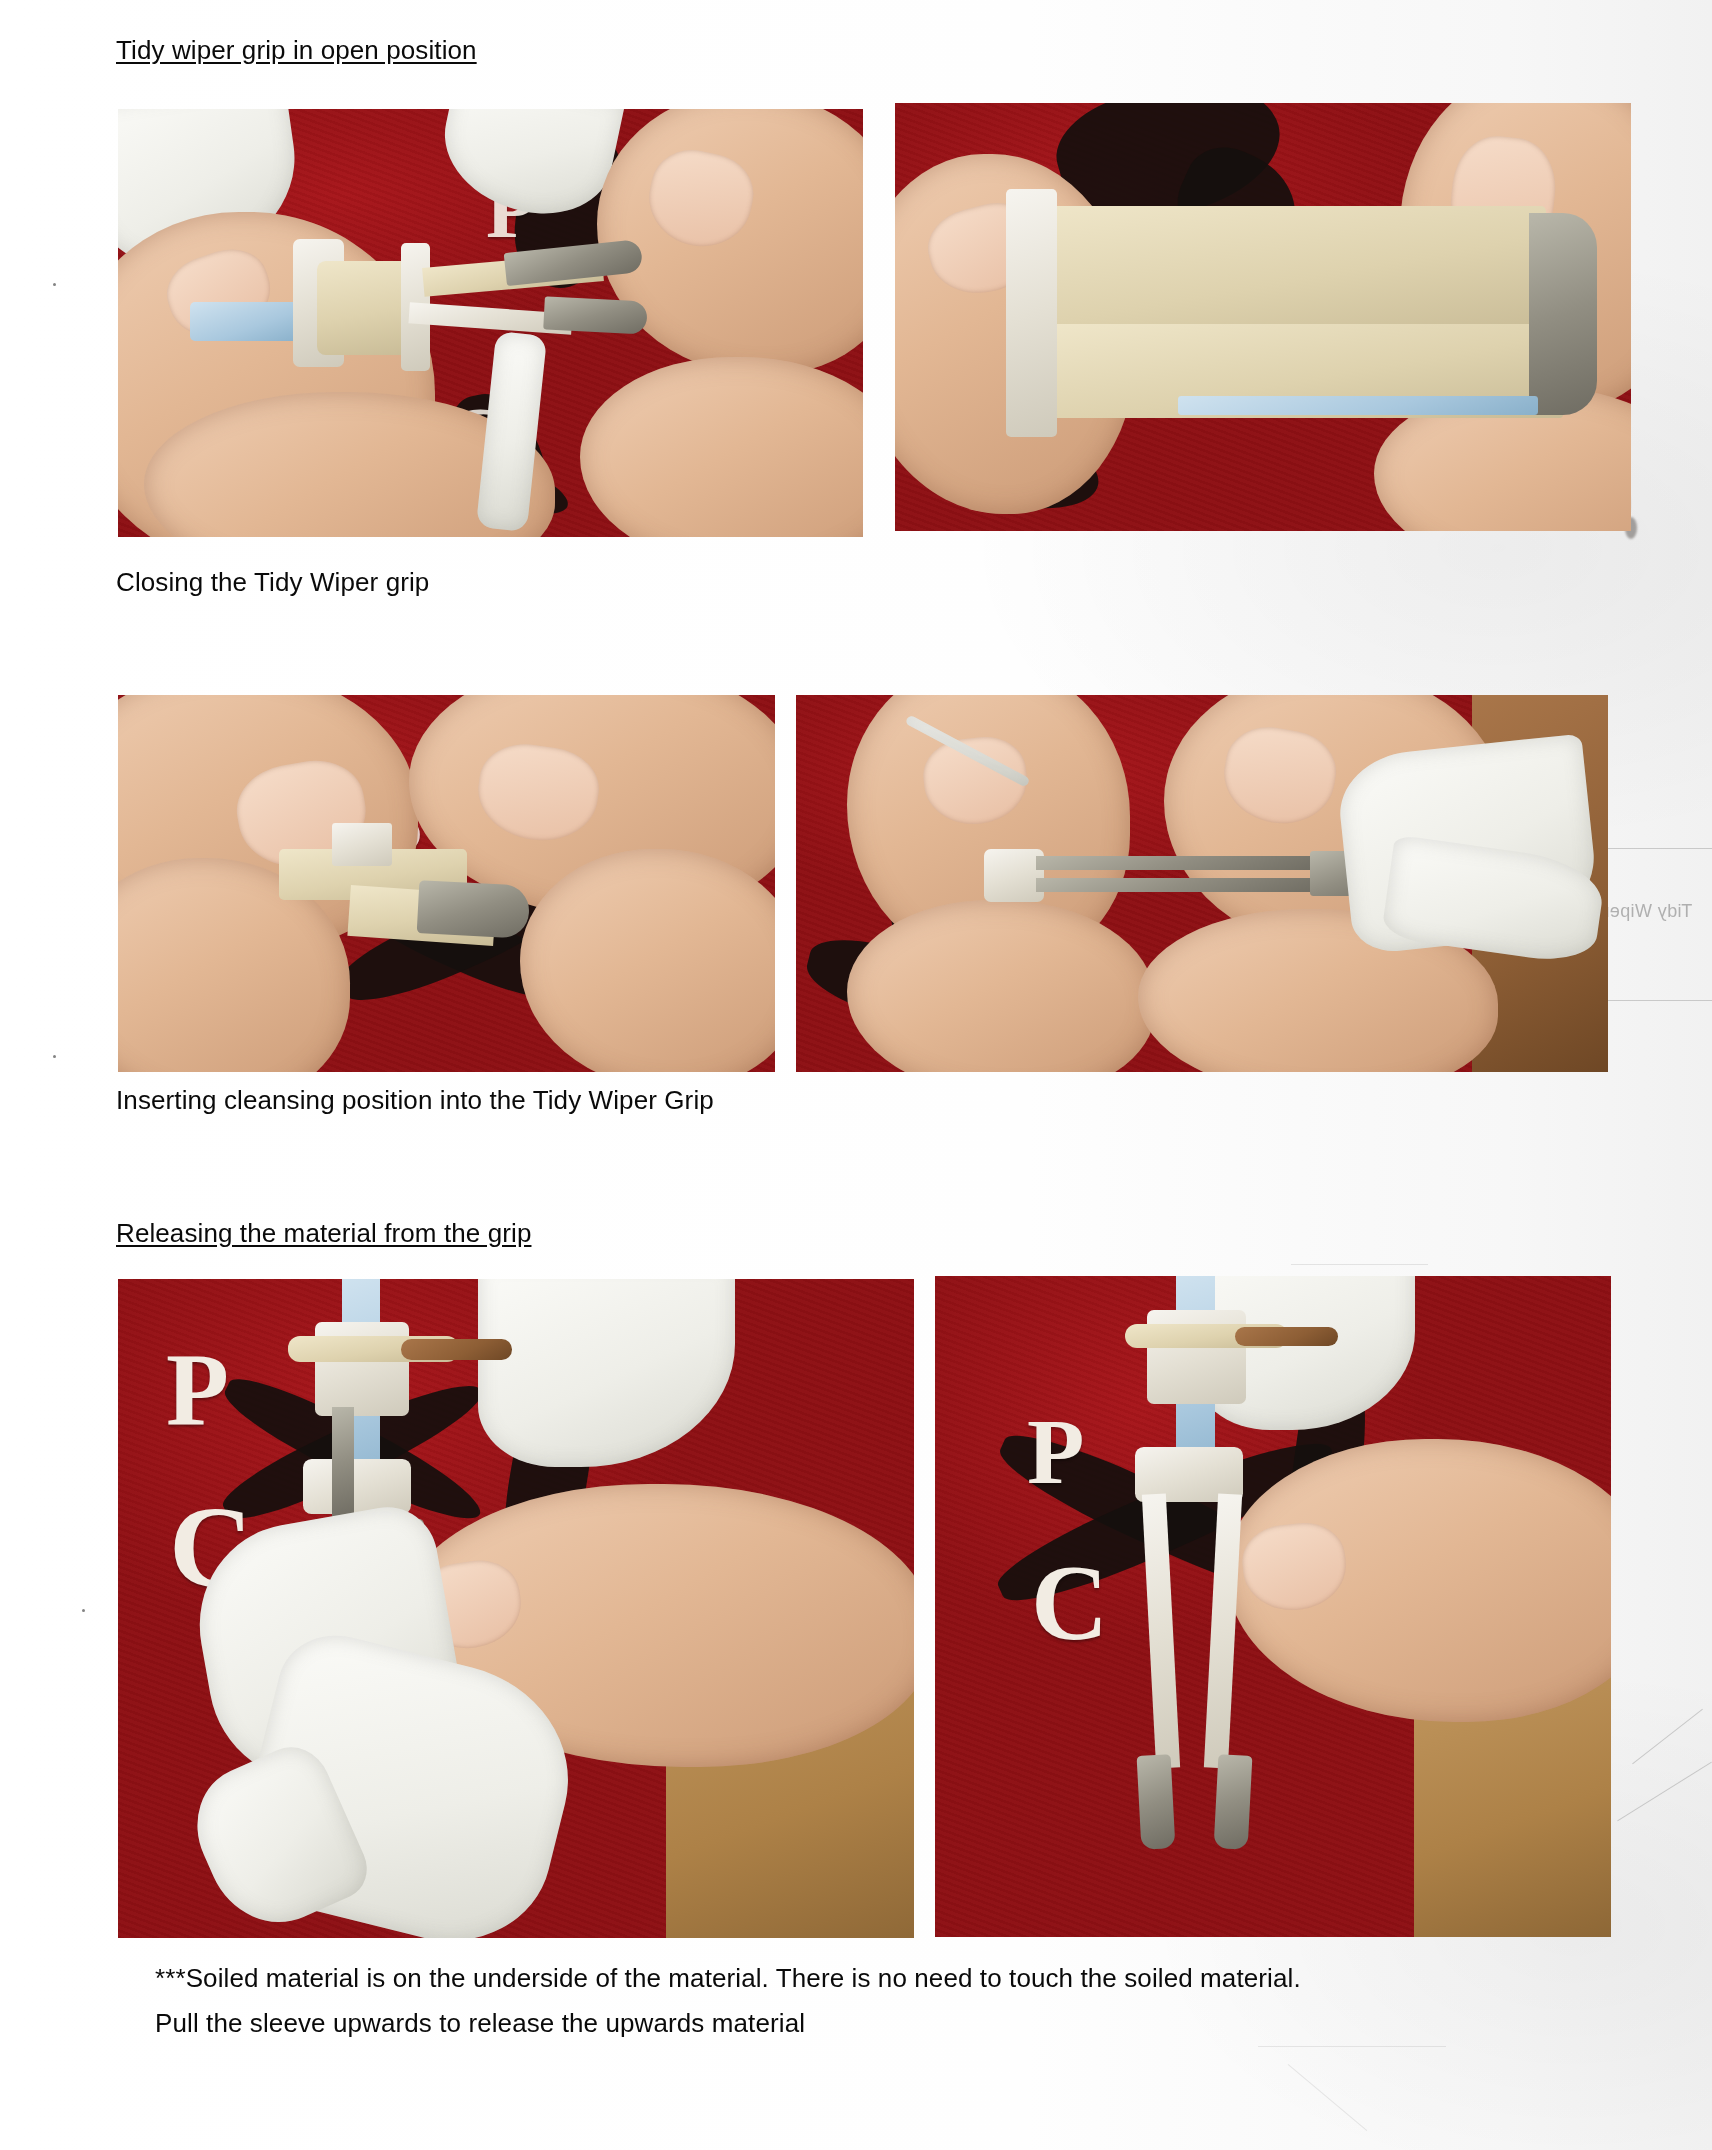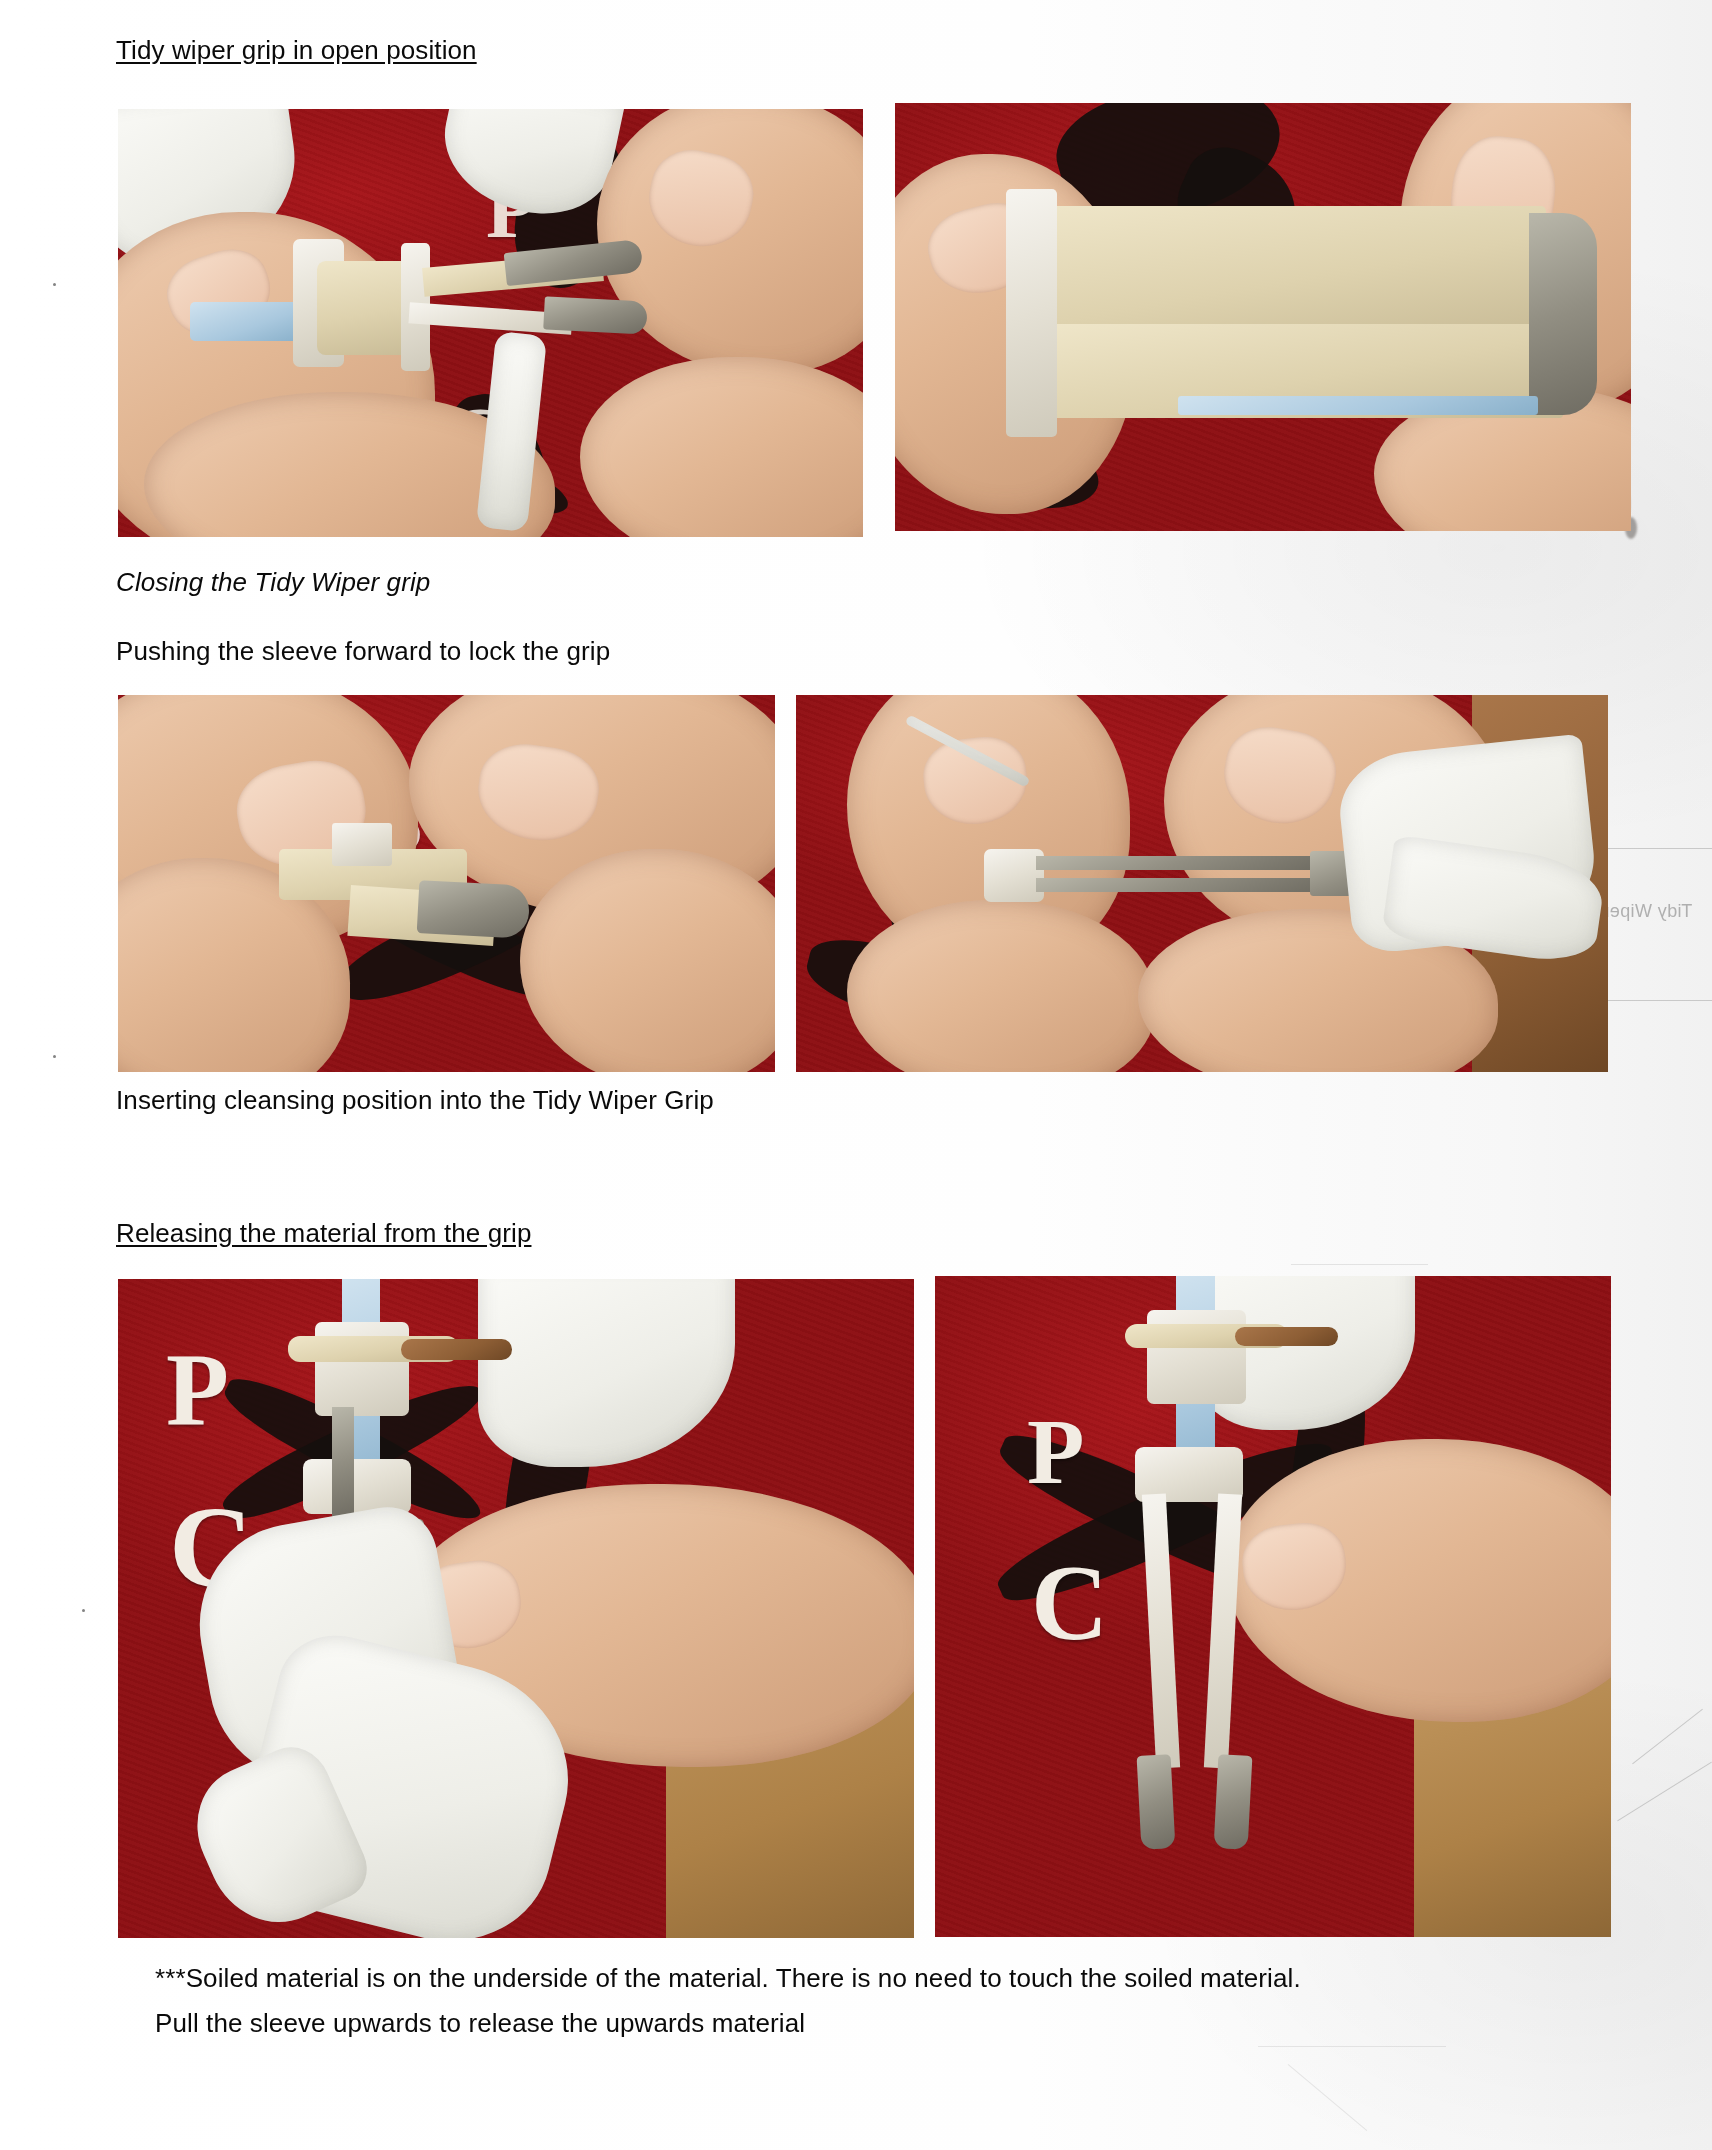--- a/index.html
+++ b/index.html
@@ -218,22 +218,21 @@
     <div class="nail" style="left:556px; top:34px; width:103px; height:128px; transform:rotate(6deg);"></div>
     <div class="hand soft" style="left:479px; top:283px; width:325px; height:188px;"></div>
 
     <div class="plastic-cream" style="left:137px; top:103px; width:514px; height:128px; border-radius:5.1px;"></div>
     <div class="plastic-cream" style="left:154px; top:221px; width:514px; height:94px; border-radius:3.4px;"></div>
     <div class="plastic-white" style="left:111px; top:86px; width:51px; height:248px; border-radius:5.1px;"></div>
     <div class="metal" style="left:634px; top:110px; width:68px; height:202px; border-radius:0 34px 34px 0;"></div>
     <div class="blue-part" style="left:283px; top:293px; width:360px; height:19px; border-radius:3.4px;"></div>
   </div>
 
-  <div class="line" style="left:116px; top:566px;font-style:italic;">Closing the Tidy Wiper grip</div>
-  <div class="line" style="left:116px; top:635px;">Pushing the sleeve forward to lock the grip</div>
+  <div class="line" style="left:116px; top:566px;">Closing the Tidy Wiper grip</div>
 
   <div class="photo" style="left:118px; top:695px; width:657px; height:377px;">
     <div class="fabric"></div>
     <div class="mark" style="left:214px; top:214px; width:257px; height:60px; transform:rotate(24deg);"></div>
     <div class="mark" style="left:214px; top:214px; width:257px; height:60px; transform:rotate(-24deg);"></div>
     <div class="letter" style="left:257px; top:111px; font-size:77px; opacity:.85;">P</div>
 
     <div class="hand soft" style="left:-60px; top:-26px; width:360px; height:283px;"></div>
     <div class="nail" style="left:120px; top:68px; width:128px; height:103px; transform:rotate(-10deg);"></div>
     <div class="hand soft" style="left:-51px; top:163px; width:283px; height:248px;"></div>

